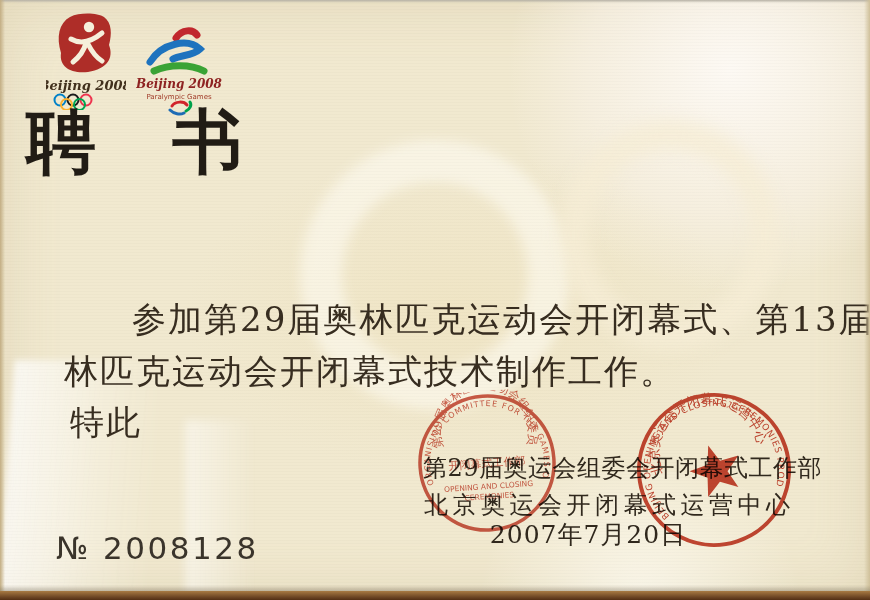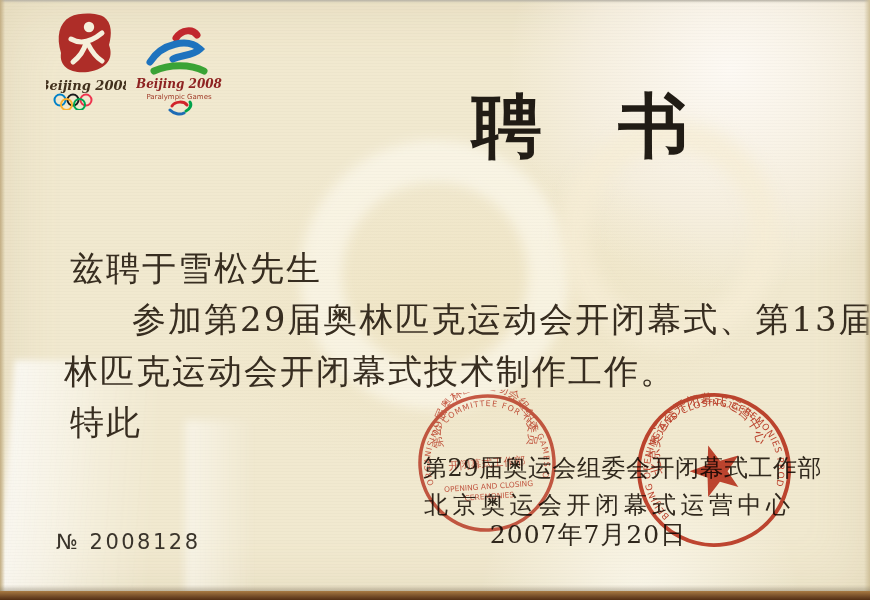--- a/index.html
+++ b/index.html
@@ -66,22 +66,22 @@
   .edge-bottom { position: absolute; left: 0; bottom: 0; width: 100%; height: 9px;
                  background: linear-gradient(180deg, #a87a43, #6b4423 70%, #532f14); }
 
   
   .emblem { position: absolute; }
   .emblem-olympic { left: 46px; top: 12px; width: 80px; height: 98px; }
   .emblem-paralympic { left: 136px; top: 26px; width: 88px; height: 90px; }
 
   
   .cert-title {
-    position: absolute; left: 0; top: 80px; width: 714px;
-    text-align: right;
+    position: absolute; left: 0; top: 96px; width: 714px;
+    text-align: left;
     font-size: 70px; font-weight: bold; color: #211c15;
     letter-spacing: 26px; padding-left: 26px;
     font-family: "DejaVu Serif", "Liberation Serif", serif;
   }
 
   
   .body-line {
     position: absolute; left: 70px; width: 760px;
     font-size: 34px; color: #372d20;
     font-family: "DejaVu Serif", "Liberation Serif", serif;
@@ -102,21 +102,21 @@
   .sig-date  { left: 468px; top: 518px; width: 240px; text-align: center; font-size: 25px; letter-spacing: 1px; }
 
   
   .stamp { position: absolute; z-index: 3; mix-blend-mode: multiply; }
   .stamp-left  { left: 415px; top: 391px; width: 144px; height: 144px; opacity: 0.82; transform: rotate(-4deg); }
   .stamp-right { left: 634px; top: 390px; width: 160px; height: 160px; opacity: 0.92; transform: rotate(-18deg); }
 
   
   .serial {
     position: absolute; left: 56px; top: 530px;
-    font-size: 21px; color: #3a342b; letter-spacing: 2.5px;
+    font-size: 31px; color: #3a342b; letter-spacing: 2.5px;
     font-family: "DejaVu Sans", "Liberation Sans", sans-serif;
   }
 </style>
 </head>
 <body>
 
 <div class="page">
 
   <div class="swirl swirl-disc-tr"></div>
   <div class="swirl swirl-tint-center"></div>
@@ -159,21 +159,20 @@
       <g fill="none" stroke-width="3" stroke-linecap="round">
         <path d="M36,80 C39,75 48,75 51,79" stroke="#d1242c"></path>
         <path d="M34,84 C38,88 44,89 48,87" stroke="#1e6cb5"></path>
         <path d="M50,85 C54,83 56,79 54,76" stroke="#00a14b"></path>
       </g>
     </svg>
   </div>
 
   <div class="cert-title">聘 书</div>
 
-  <div class="body-line body-line-1">兹聘于雪松先生</div>
   <div class="body-line body-line-2">参加第29届奥林匹克运动会开闭幕式、第13届残疾人奥</div>
   <div class="body-line body-line-4">特此</div>
   <div class="body-line body-line-3">林匹克运动会开闭幕式技术制作工作。</div>
 
   <div class="sig-line sig-org-1">第29届奥运会组委会开闭幕式工作部</div>
   <div class="sig-line sig-org-2">北京奥运会开闭幕式运营中心</div>
   <div class="sig-line sig-date">2007年7月20日</div>
 
   <div class="stamp stamp-left">
     <svg width="144" height="144" viewBox="0 0 144 144">

